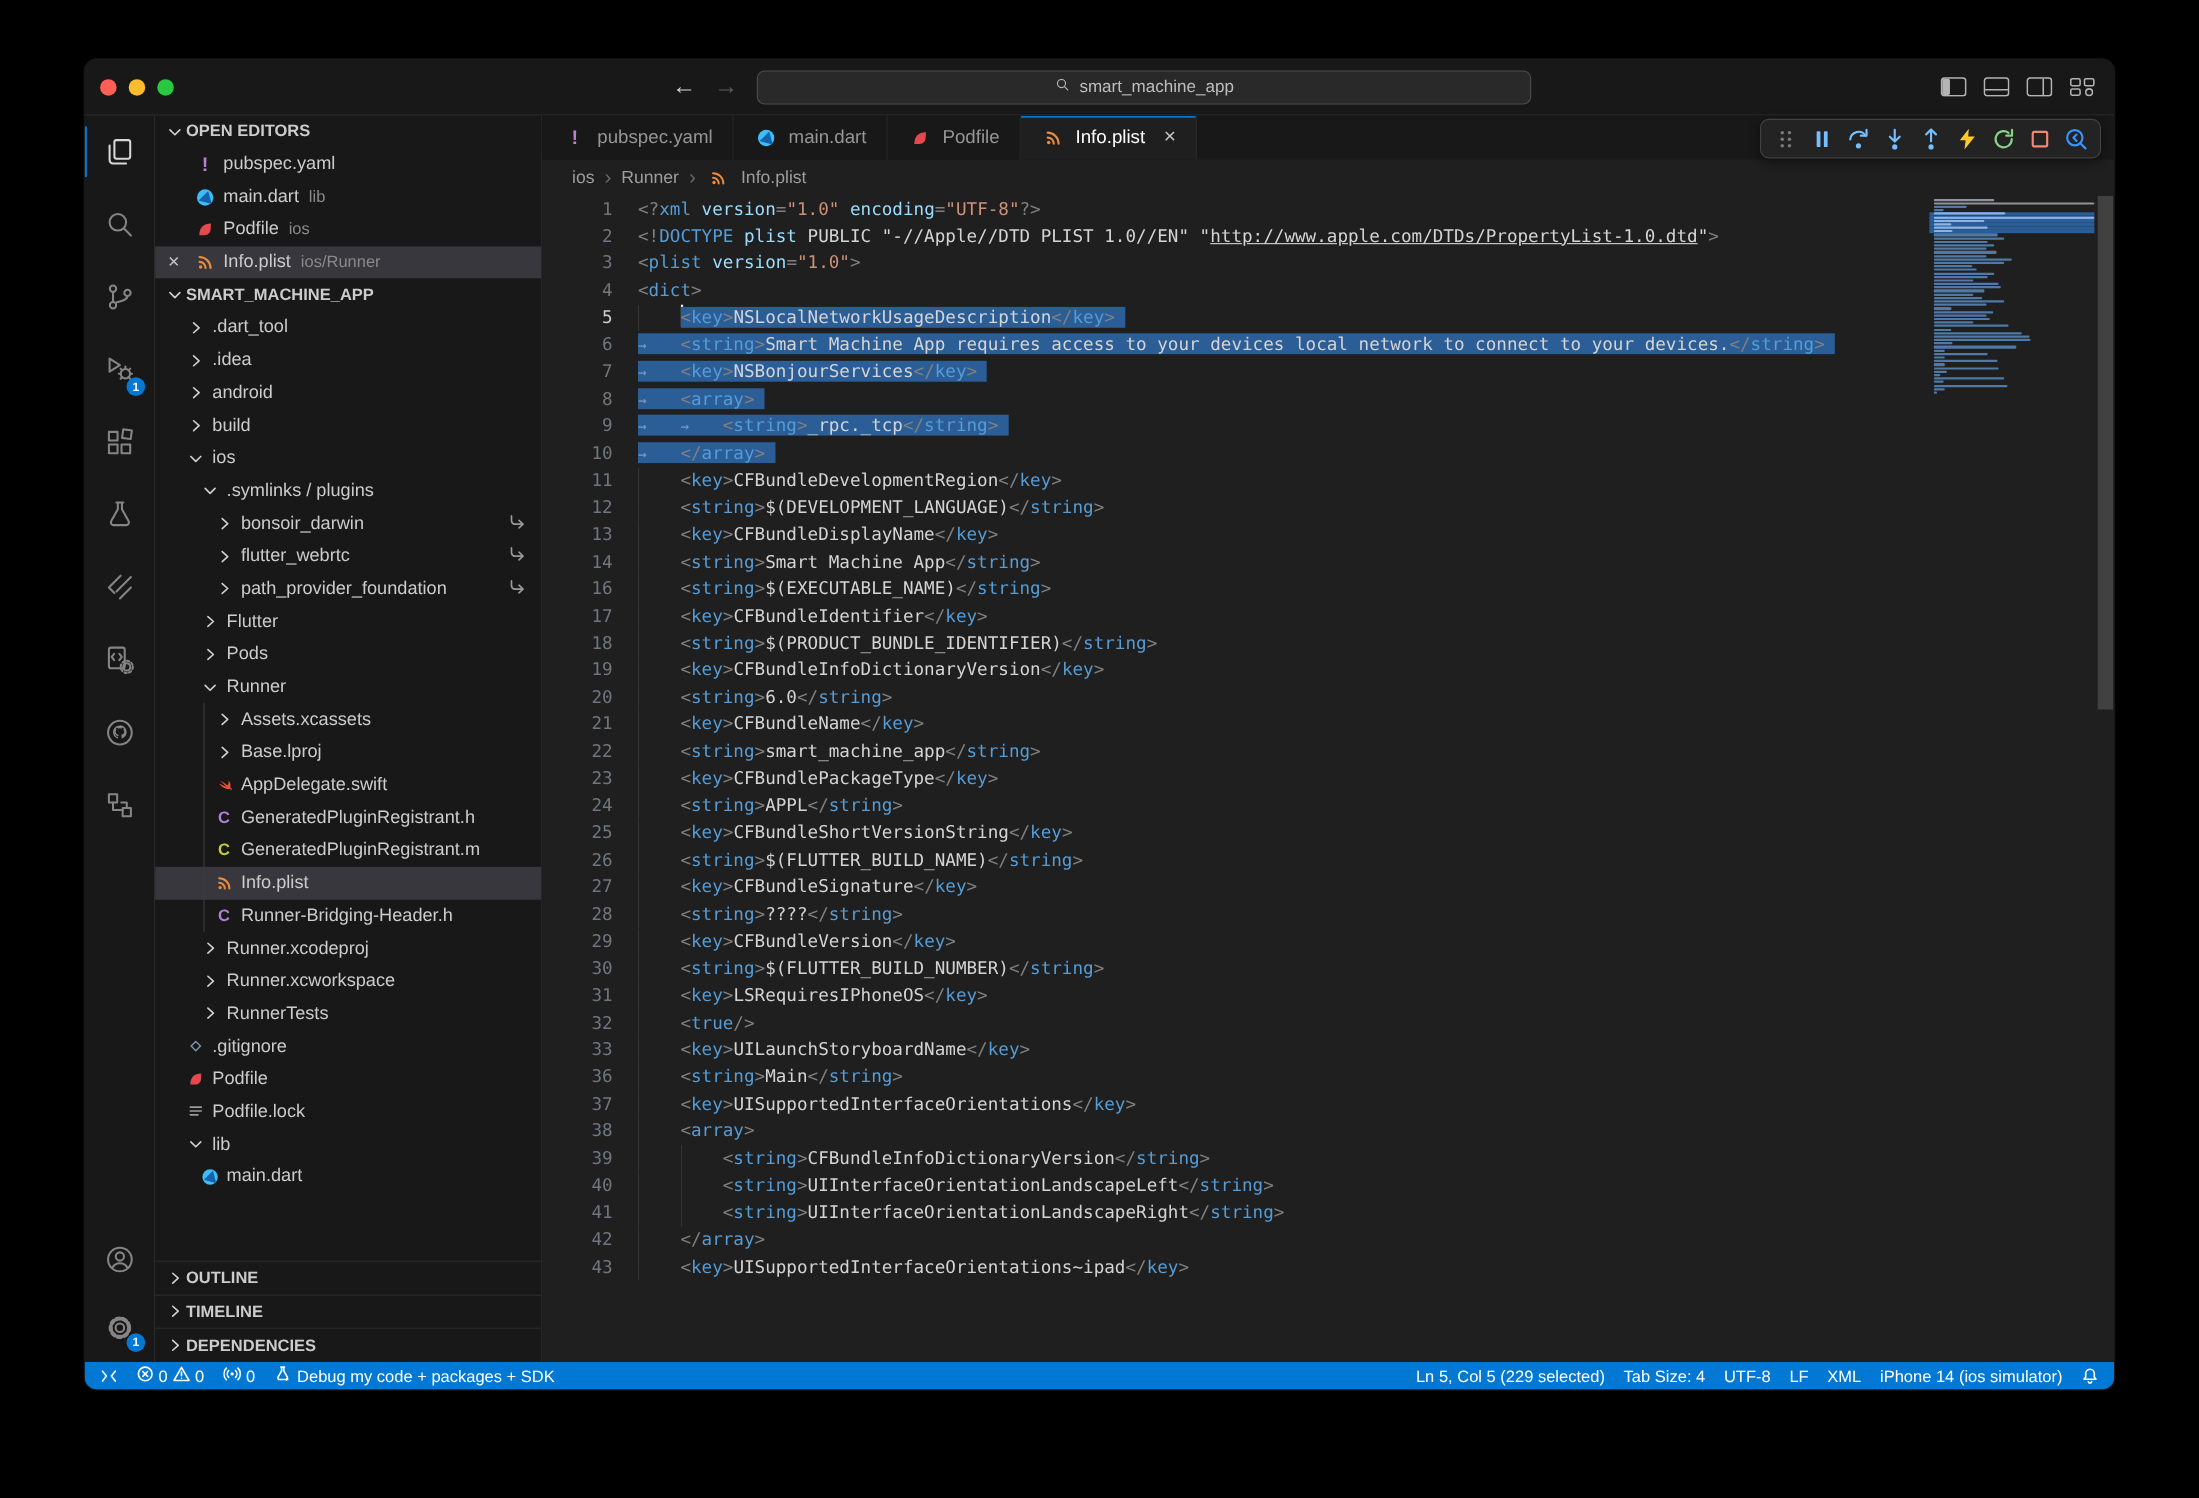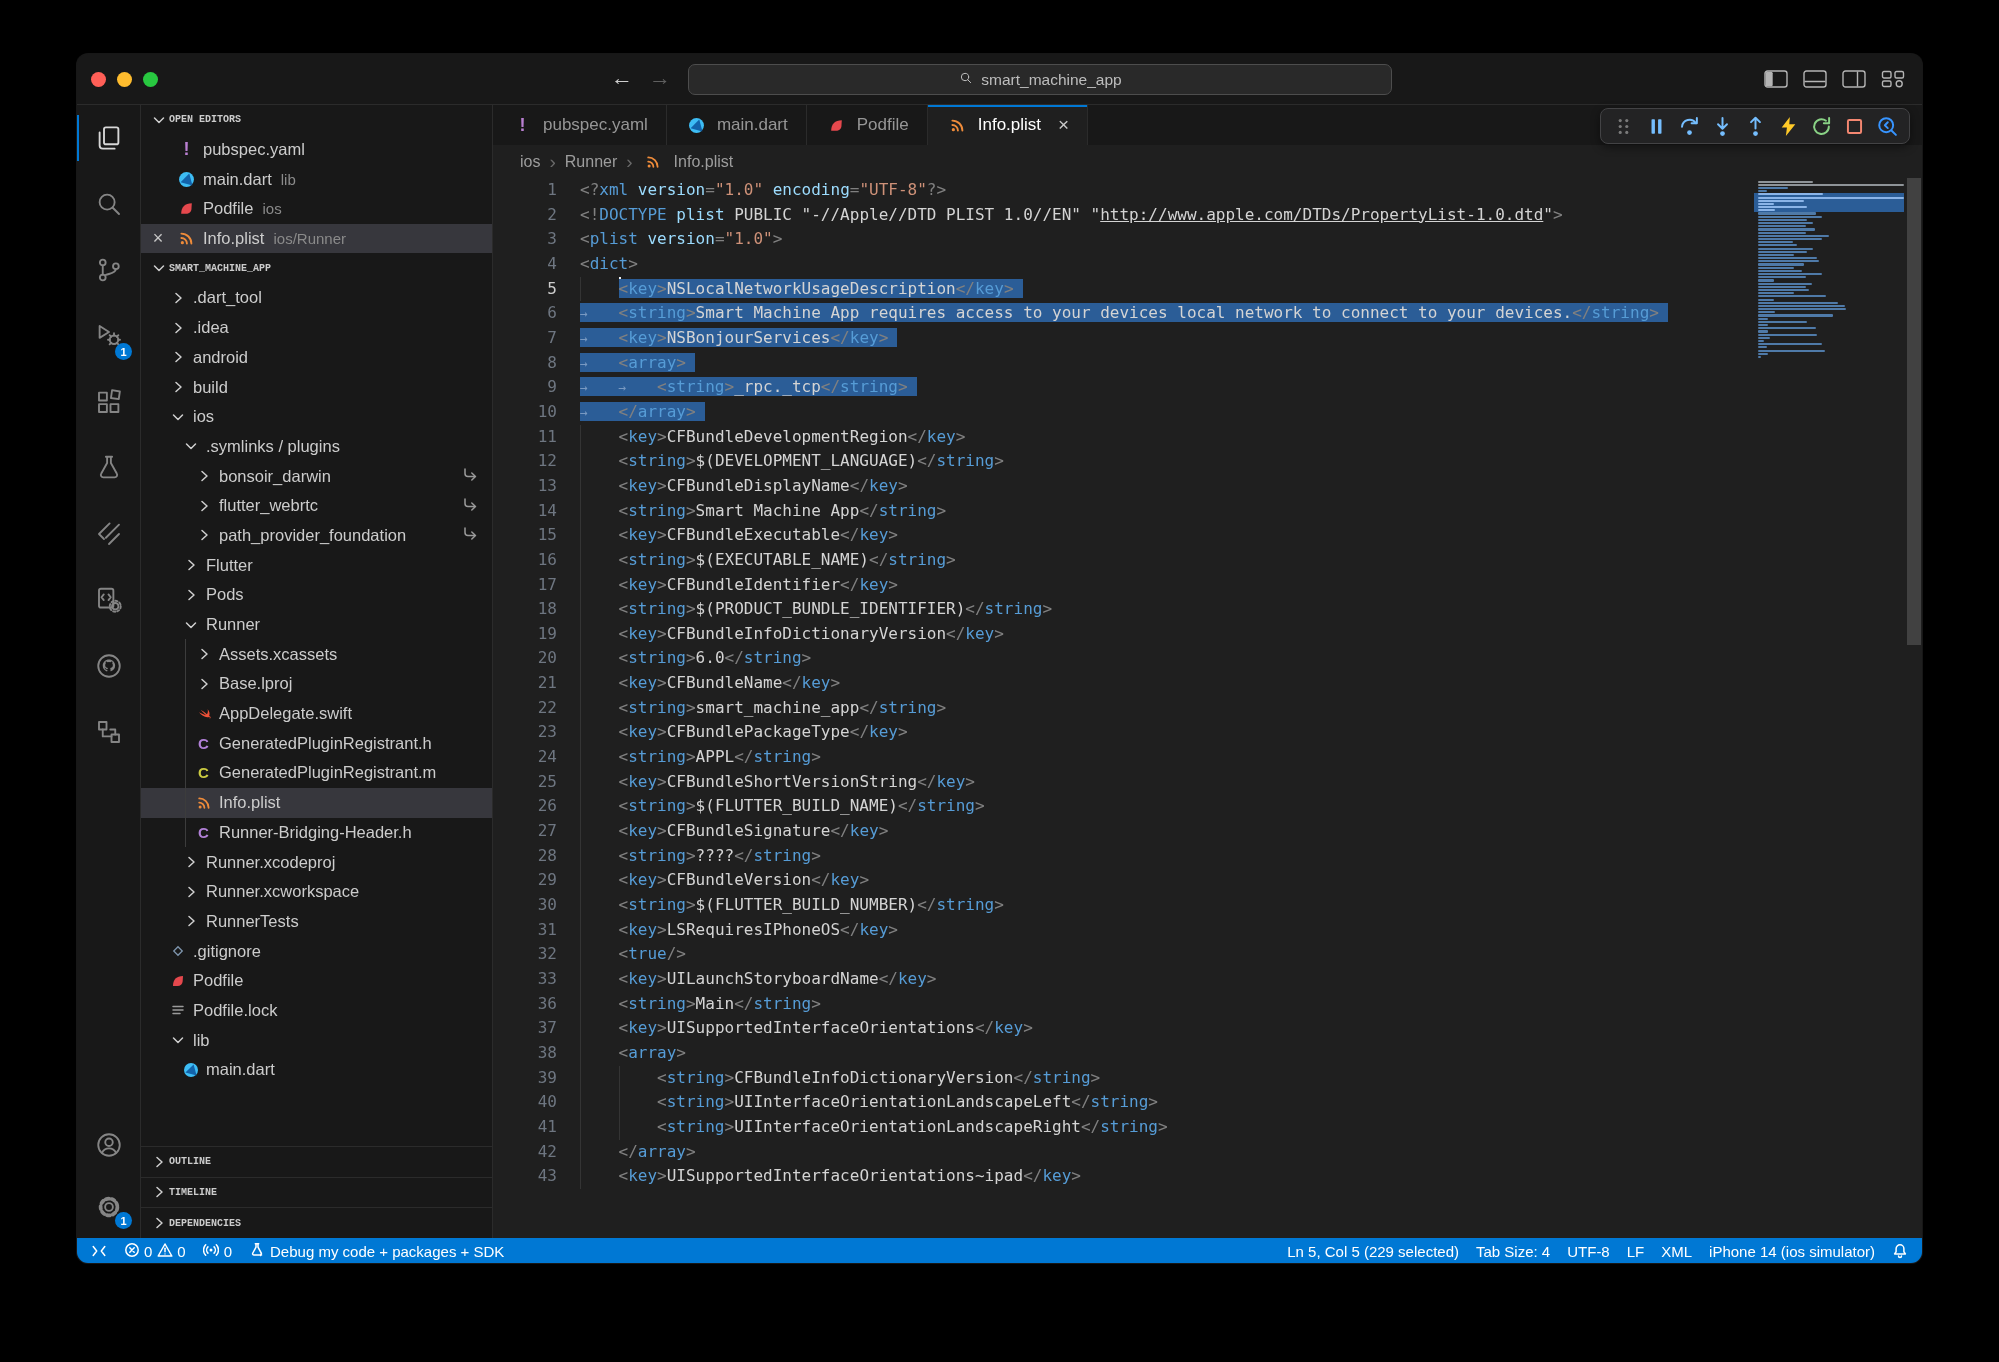--- a/index.html
+++ b/index.html
@@ -27,21 +27,21 @@
   .ab-bottom{margin-top:auto;display:flex;flex-direction:column;align-items:center;}
   .ab-bottom .ab-item{height:62px;}
   .badge{position:absolute;right:8px;bottom:9px;min-width:17px;height:17px;border-radius:9px;background:#0078d4;
          color:#fff;font-size:11px;display:flex;align-items:center;justify-content:center;font-weight:bold;}
   
   .sidebar{width:351px;background:#181818;border-right:1px solid #2b2b2b;display:flex;flex-direction:column;
            overflow:hidden;color:#cccccc;}
   .sb-title{height:35px;flex:none;display:flex;align-items:center;padding:0 14px 0 20px;font-size:14.5px;
             letter-spacing:.4px;color:#bbbbbb;}
   .sb-dots{margin-left:auto;font-size:19px;color:#c0c0c0;letter-spacing:1px;}
-  .sb-header{height:29.7px;flex:none;display:flex;align-items:center;font-weight:bold;font-size:10px;padding-left:8px;font-family:Liberation Mono, monospace;}
+  .sb-header{height:29.7px;flex:none;display:flex;align-items:center;font-weight:bold;font-size:15px;padding-left:8px;}
   .sb-header .slot{width:20px;}
   .sb-row{height:29.7px;flex:none;display:flex;align-items:center;font-size:16.5px;position:relative;white-space:nowrap;}
   .sb-row.selrow{background:#37373d;}
   .oe-close{width:34px;text-align:center;font-size:18px;color:#c8c8c8;flex:none;}
   .slot{width:21px;flex:none;display:flex;align-items:center;justify-content:center;}
   .slot svg{width:16px;height:16px;}
   .fi{width:23px;flex:none;display:flex;align-items:center;justify-content:center;}
   .fi svg{width:17px;height:17px;}
   .lbl{margin-left:5px;}
   .desc{color:#8a8a8a;margin-left:9px;font-size:15px;}
@@ -776,23 +776,20 @@
             <div class="cl">
     <span class="ln">12</span>
     <span class="lc"><span class="tb"></span><span class="tk-p">&lt;</span><span class="tk-t">string</span><span class="tk-p">&gt;</span><span class="tk-w">$(DEVELOPMENT_LANGUAGE)</span><span class="tk-p">&lt;/</span><span class="tk-t">string</span><span class="tk-p">&gt;</span></span></div>
             <div class="cl">
     <span class="ln">13</span>
     <span class="lc"><span class="tb"></span><span class="tk-p">&lt;</span><span class="tk-t">key</span><span class="tk-p">&gt;</span><span class="tk-w">CFBundleDisplayName</span><span class="tk-p">&lt;/</span><span class="tk-t">key</span><span class="tk-p">&gt;</span></span></div>
             <div class="cl">
     <span class="ln">14</span>
     <span class="lc"><span class="tb"></span><span class="tk-p">&lt;</span><span class="tk-t">string</span><span class="tk-p">&gt;</span><span class="tk-w">Smart Machine App</span><span class="tk-p">&lt;/</span><span class="tk-t">string</span><span class="tk-p">&gt;</span></span></div>
             <div class="cl">
-    <span class="ln">15</span>
-    <span class="lc"><span class="tb"></span><span class="tk-p">&lt;</span><span class="tk-t">key</span><span class="tk-p">&gt;</span><span class="tk-w">CFBundleExecutable</span><span class="tk-p">&lt;/</span><span class="tk-t">key</span><span class="tk-p">&gt;</span></span></div>
-            <div class="cl">
     <span class="ln">16</span>
     <span class="lc"><span class="tb"></span><span class="tk-p">&lt;</span><span class="tk-t">string</span><span class="tk-p">&gt;</span><span class="tk-w">$(EXECUTABLE_NAME)</span><span class="tk-p">&lt;/</span><span class="tk-t">string</span><span class="tk-p">&gt;</span></span></div>
             <div class="cl">
     <span class="ln">17</span>
     <span class="lc"><span class="tb"></span><span class="tk-p">&lt;</span><span class="tk-t">key</span><span class="tk-p">&gt;</span><span class="tk-w">CFBundleIdentifier</span><span class="tk-p">&lt;/</span><span class="tk-t">key</span><span class="tk-p">&gt;</span></span></div>
             <div class="cl">
     <span class="ln">18</span>
     <span class="lc"><span class="tb"></span><span class="tk-p">&lt;</span><span class="tk-t">string</span><span class="tk-p">&gt;</span><span class="tk-w">$(PRODUCT_BUNDLE_IDENTIFIER)</span><span class="tk-p">&lt;/</span><span class="tk-t">string</span><span class="tk-p">&gt;</span></span></div>
             <div class="cl">
     <span class="ln">19</span>

